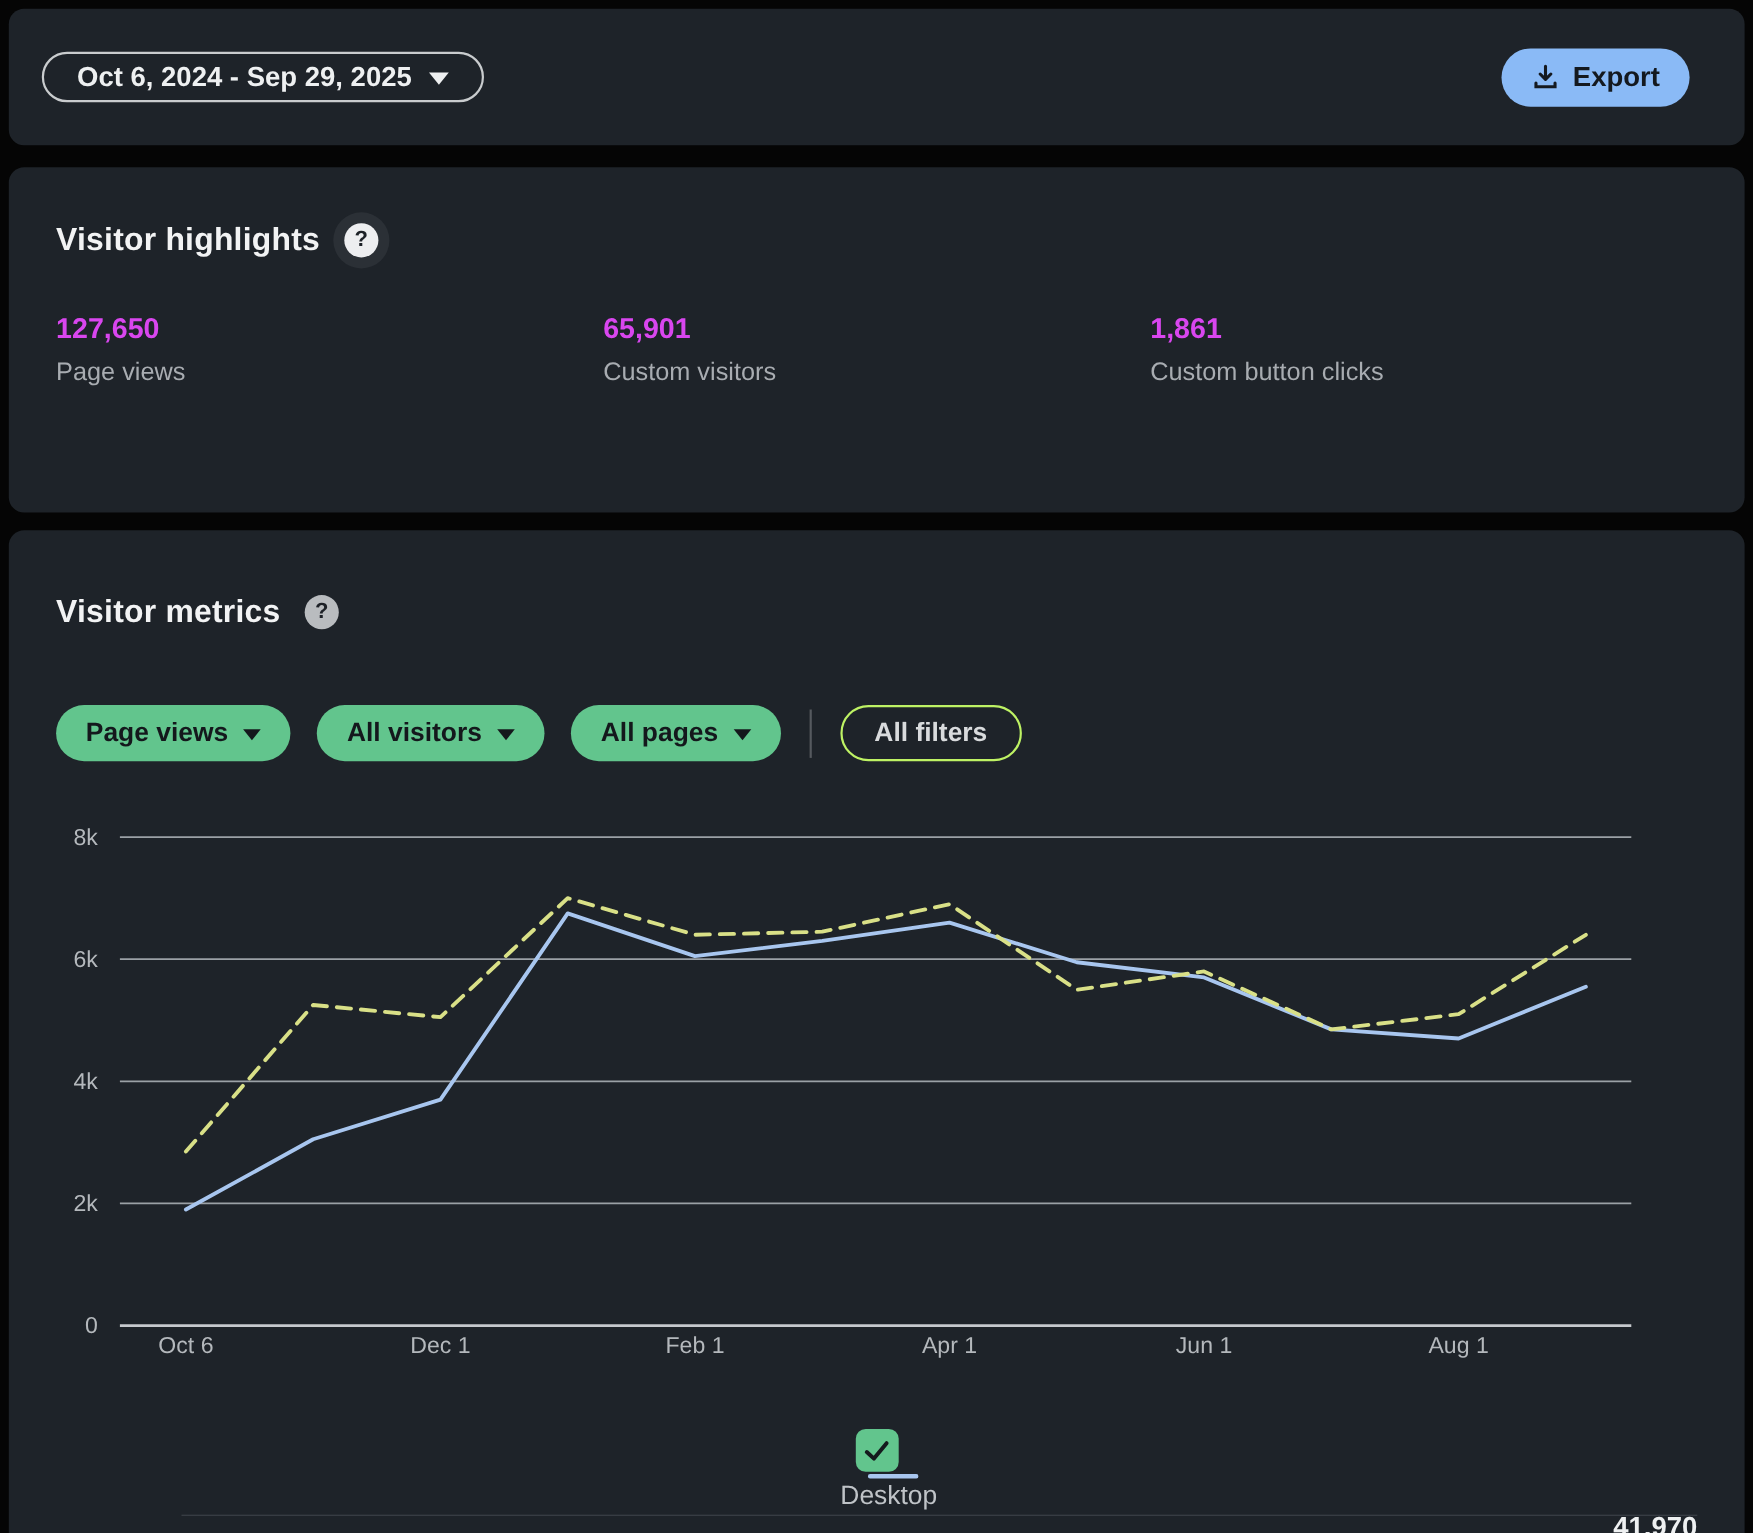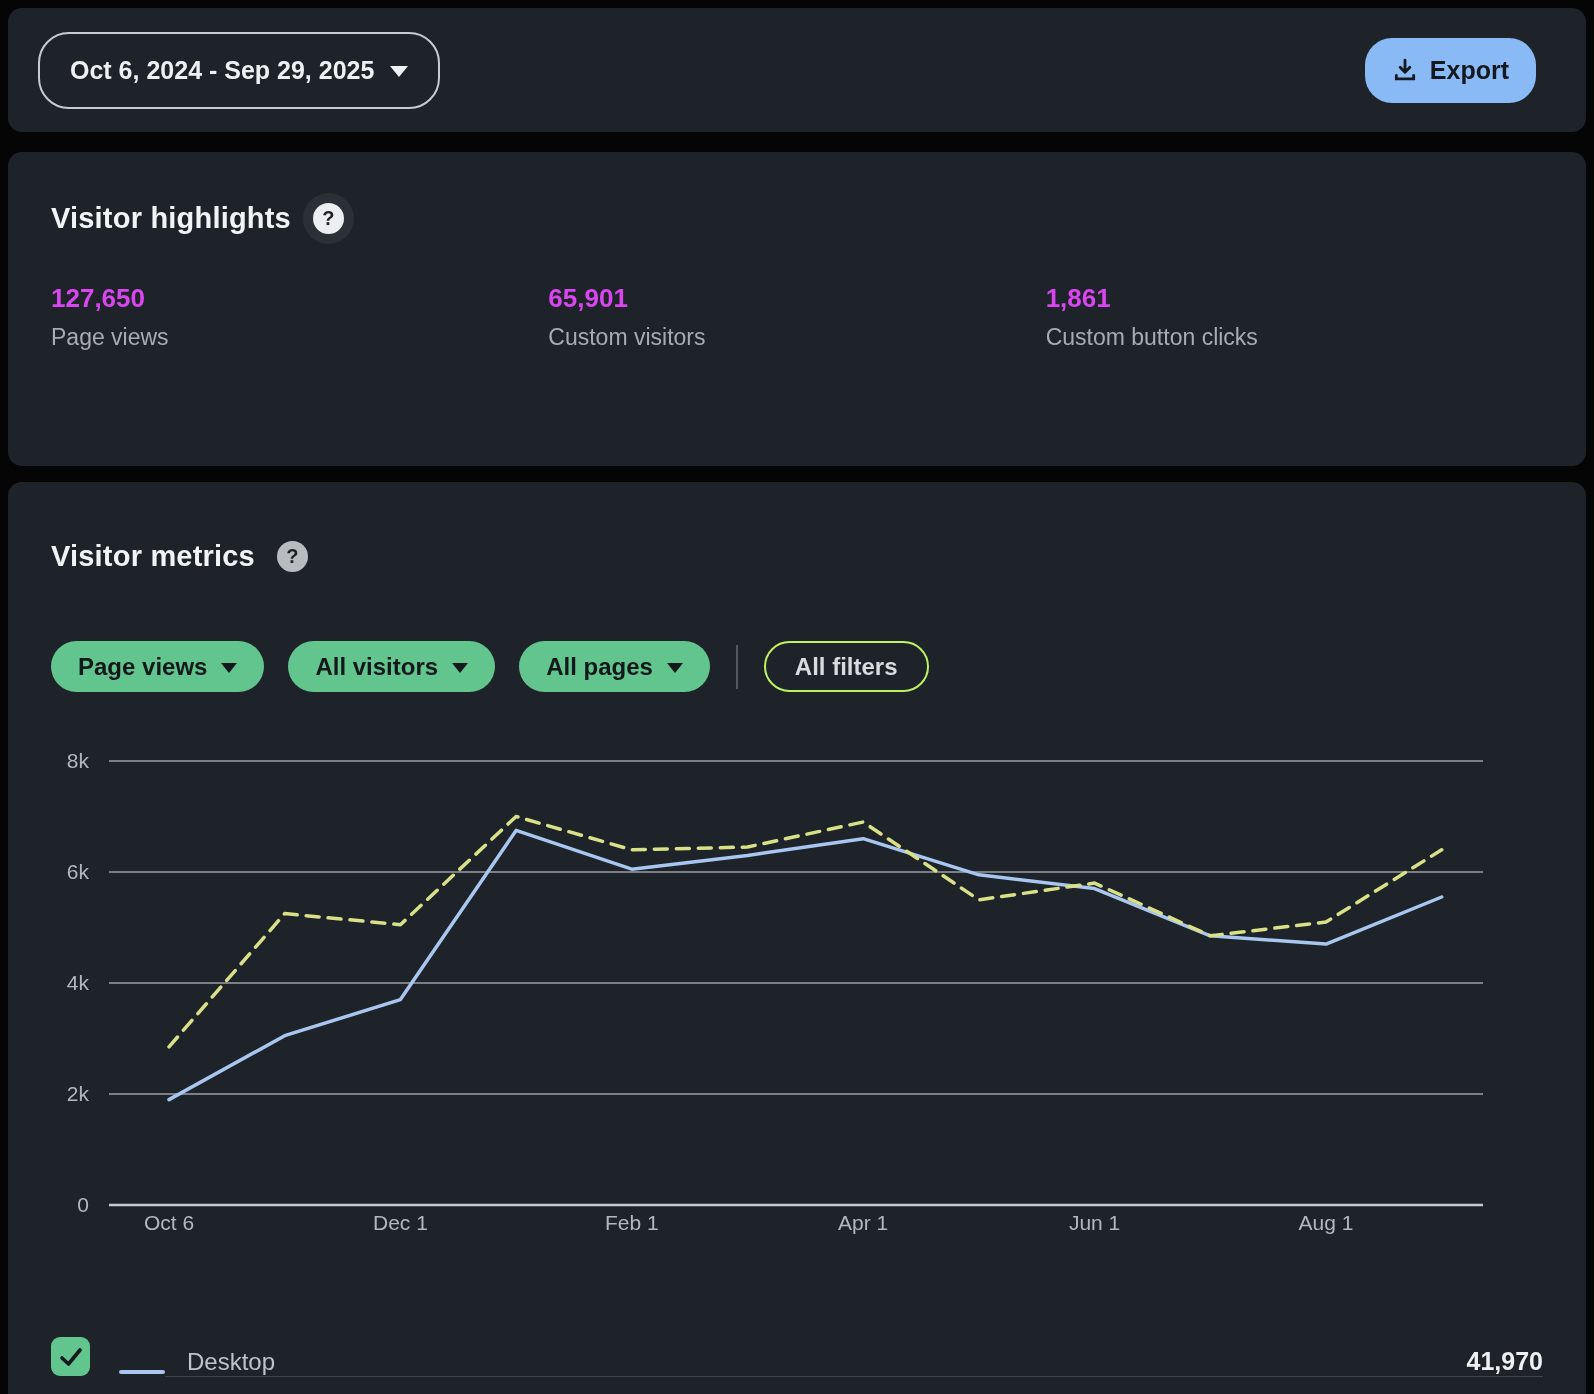--- a/index.html
+++ b/index.html
@@ -20,21 +20,21 @@
     align-items: center;
     justify-content: space-between;
     padding: 0 50px 0 30px;
   }
   .date-pill {
     display: flex;
     align-items: center;
     gap: 16px;
     border: 2px solid #c9ccce;
     border-radius: 31px;
-    height: 77px;
+    height: 46px;
     padding: 0 30px;
     color: #eef0f1;
     font-size: 25px;
     font-weight: bold;
     background: transparent;
     cursor: pointer;
   }
   .caret-down {
     width: 0; height: 0;
     border-left: 9px solid transparent;
@@ -43,21 +43,21 @@
     margin-top: 3px;
   }
   .export-btn {
     display: flex;
     align-items: center;
     gap: 12px;
     background: #8abaf6;
     color: #14191f;
     border: none;
     border-radius: 27px;
-    height: 65px;
+    height: 53px;
     padding: 0 27px;
     font-size: 25px;
     font-weight: bold;
     font-family: inherit;
     cursor: pointer;
   }
   
   .highlights {
     margin-top: 20px;
     height: 314px;
@@ -157,22 +157,23 @@
     font-family: inherit;
     display: flex;
     align-items: center;
     cursor: pointer;
   }
   .chart-wrap { margin-top: 46px; }
   
   .legend { margin-top: 56px; }
   .legend-row {
     display: flex;
-    align-items: flex-end;
+    align-items: center;
     height: 78px;
+    flex-direction: column;
   }
   .legend-checkbox {
     width: 39px; height: 39px;
     background: #62c58d;
     border-radius: 9px;
     display: flex;
     align-items: center;
     justify-content: center;
     cursor: pointer;
     flex: none;

